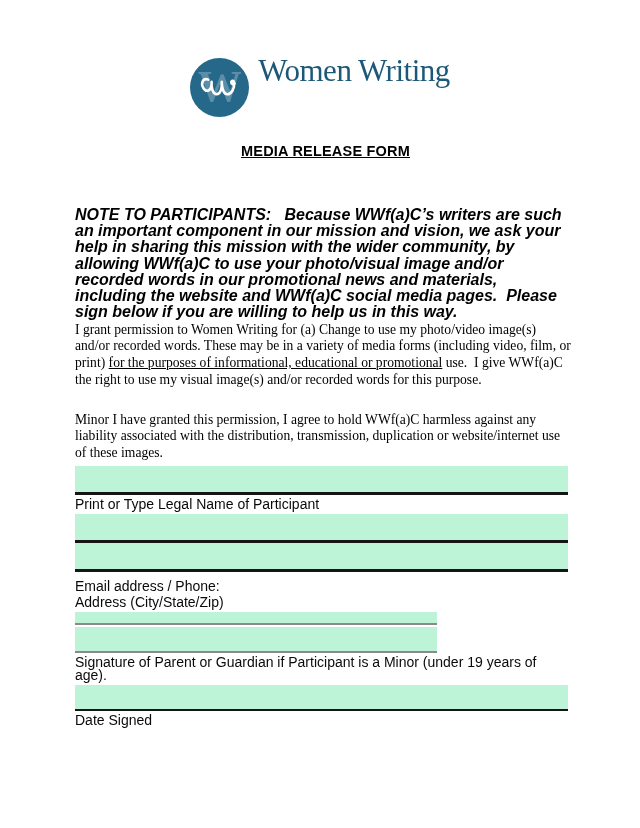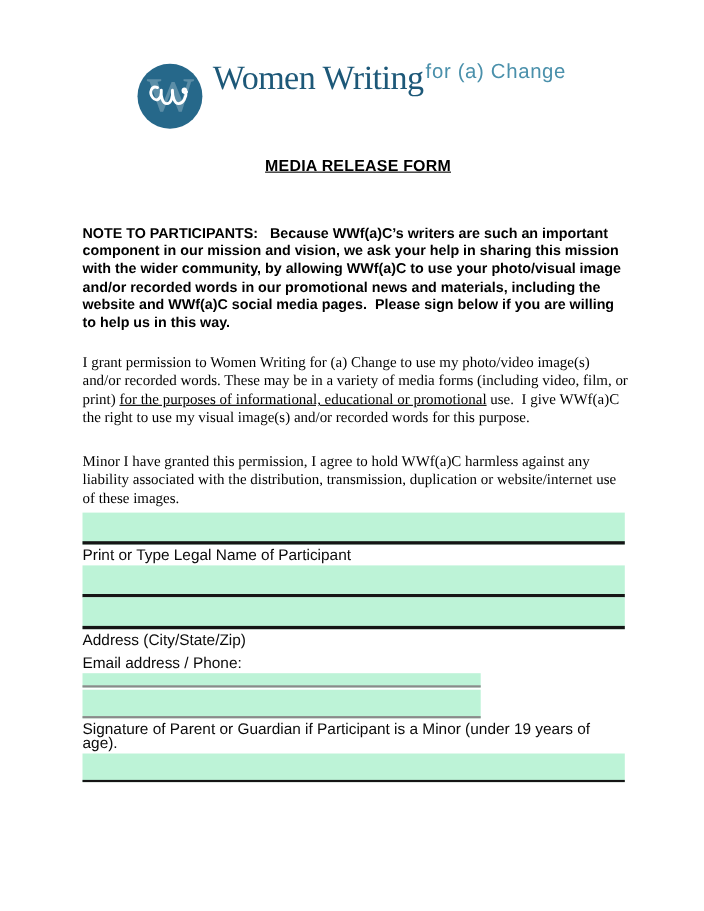--- a/index.html
+++ b/index.html
@@ -23,21 +23,21 @@
   }
   .logo-watermark {
     position:absolute; top:50%; left:50%;
     transform:translate(-50%,-52%);
     font-family:"Liberation Serif", serif;
     font-size:44px; font-weight:bold;
     color:rgba(255,255,255,0.25);
     line-height:1;
   }
   .logo-script { position:absolute; top:7px; left:7px; }
-  .logo-text { display:flex; flex-direction:row; }
+  .logo-text { display:flex; flex-direction:column; }
   .brand-line1 {
     font-family:"Liberation Serif", serif;
     font-size:31px; line-height:33px; font-weight:500;
     letter-spacing:-0.5px;
   }
   .brand-line2 {
     font-size:18.5px; line-height:21px; font-weight:400;
     letter-spacing:0.6px; margin-left:2px;
   }
 
@@ -48,22 +48,22 @@
   }
   .doc-title span {
     font-size:14.5px; font-weight:bold; letter-spacing:0.2px;
     text-decoration:underline;
     padding-left:11px;
   }
 
   
   .note {
     position:absolute; top:191px; left:75px; width:495px;
-    font-size:13px; line-height:16.2px;
-    font-weight:bold; 
+    font-size:16px; line-height:16.2px;
+    font-weight:bold; font-style:italic;
     white-space:pre-wrap;
   }
   .para { 
     position:absolute; left:75px; width:497px;
     font-family:"Liberation Serif", serif;
     font-size:13.6px; line-height:16.8px;
     white-space:pre-wrap;
   }
   .para-1 { top:308px; }
   .para-2 { top:398px; }
@@ -91,21 +91,20 @@
 
 <div class="logo-row">
   <div class="logo-circle" style="background: rgb(38, 104, 138);">
     <span class="logo-watermark">W</span>
     <svg class="logo-script" width="45" height="45" viewBox="0 0 40 40">
       <path d="M10 13 C5 11, 3 17, 6 21 C9 25, 13 22, 13 17 L13 15 C12.5 20, 14 26, 17.5 26 C21 26, 22.5 20, 22 15 C22 20, 23.5 26, 27 26 C30.5 26, 33.5 21, 33 16 C32.8 13.5, 30.5 13.5, 30.5 15.5 C30.5 17, 32 17.5, 33.5 16.5" fill="none" stroke="#ffffff" stroke-width="2.3" stroke-linecap="round" stroke-linejoin="round"></path>
     </svg>
   </div>
   <div class="logo-text">
     <span class="brand-line1" style="color: rgb(29, 88, 120);">Women Writing</span>
-    <span class="brand-line2" style="color: rgb(74, 144, 171);">for (a) Change</span>
   </div>
 </div>
 
 <div class="doc-title">
   <span>MEDIA RELEASE FORM</span>
 </div>
 
 <p class="note">NOTE TO PARTICIPANTS:   Because WWf(a)C’s writers are such an important component in our mission and vision, we ask your help in sharing this mission with the wider community, by allowing WWf(a)C to use your photo/visual image and/or recorded words in our promotional news and materials, including the website and WWf(a)C social media pages.  Please sign below if you are willing to help us in this way.</p>
 
 <p class="para para-1"><span>I grant permission to Women Writing for (a) Change to use my photo/video image(s) and/or recorded words. These may be in a variety of media forms (including video, film, or print) </span><span class="uline">for the purposes of informational, educational or promotional</span><span> use.  I give WWf(a)C the right to use my visual image(s) and/or recorded words for this purpose.</span></p>
@@ -113,23 +112,24 @@
 <p class="para para-2">Minor I have granted this permission, I agree to hold WWf(a)C harmless against any liability associated with the distribution, transmission, duplication or website/internet use of these images.</p>
 
 <div class="form-area">
 
   <div class="bar bar-full u-black"></div>
   <div class="field-label">Print or Type Legal Name of Participant</div>
 
   <div class="bar bar-full u-black"></div>
 
   <div class="bar bar-full u-black"></div>
+  <div class="field-label label-above">Email address / Phone:</div>
+
   <div class="field-label">Address (City/State/Zip)</div>
-
-  <div class="field-label label-above">Email address / Phone:</div>
   <div class="bar bar-narrow bar-email u-gray"></div>
 
   <div class="bar bar-narrow bar-parent u-gray"></div>
   <div class="field-label">Signature of Parent or Guardian if Participant is a Minor (under 19 years of age).</div>
 
   <div class="bar bar-full bar-date u-black-thin"></div>
+  <div class="field-label">Date Signed</div>
 
 </div>
 
 </body></html>

